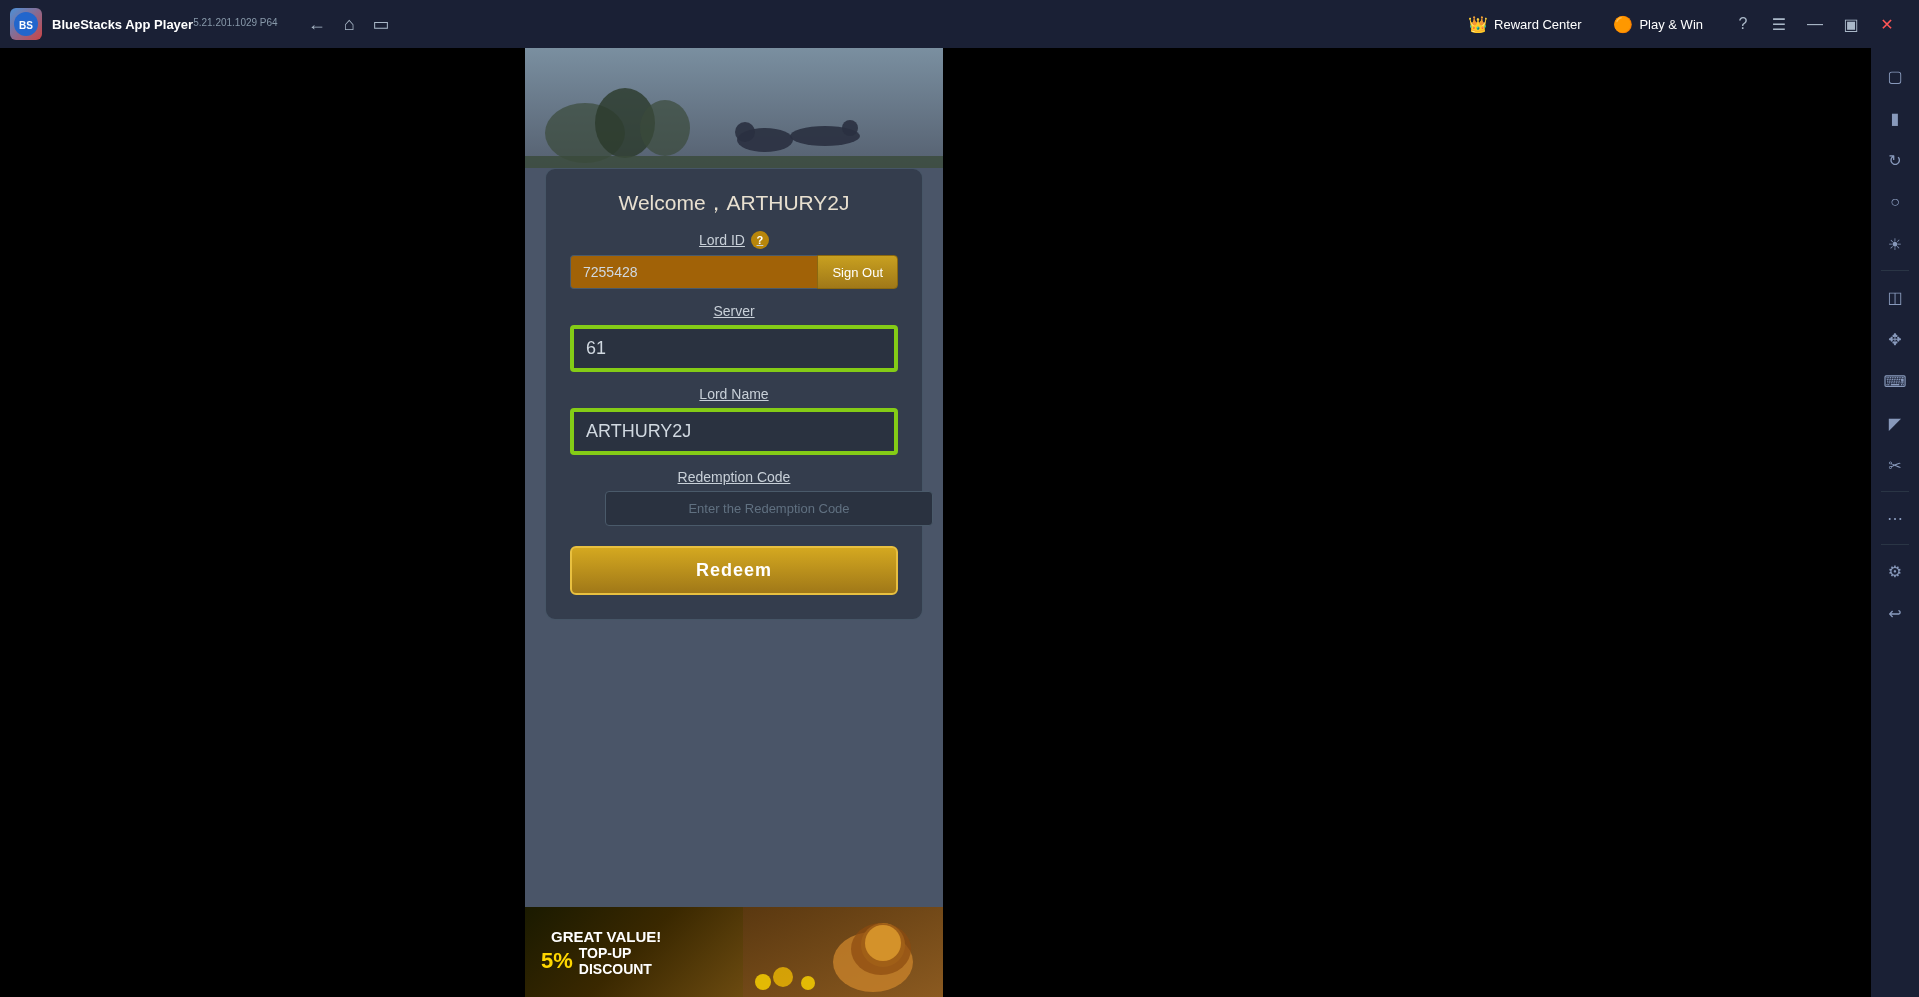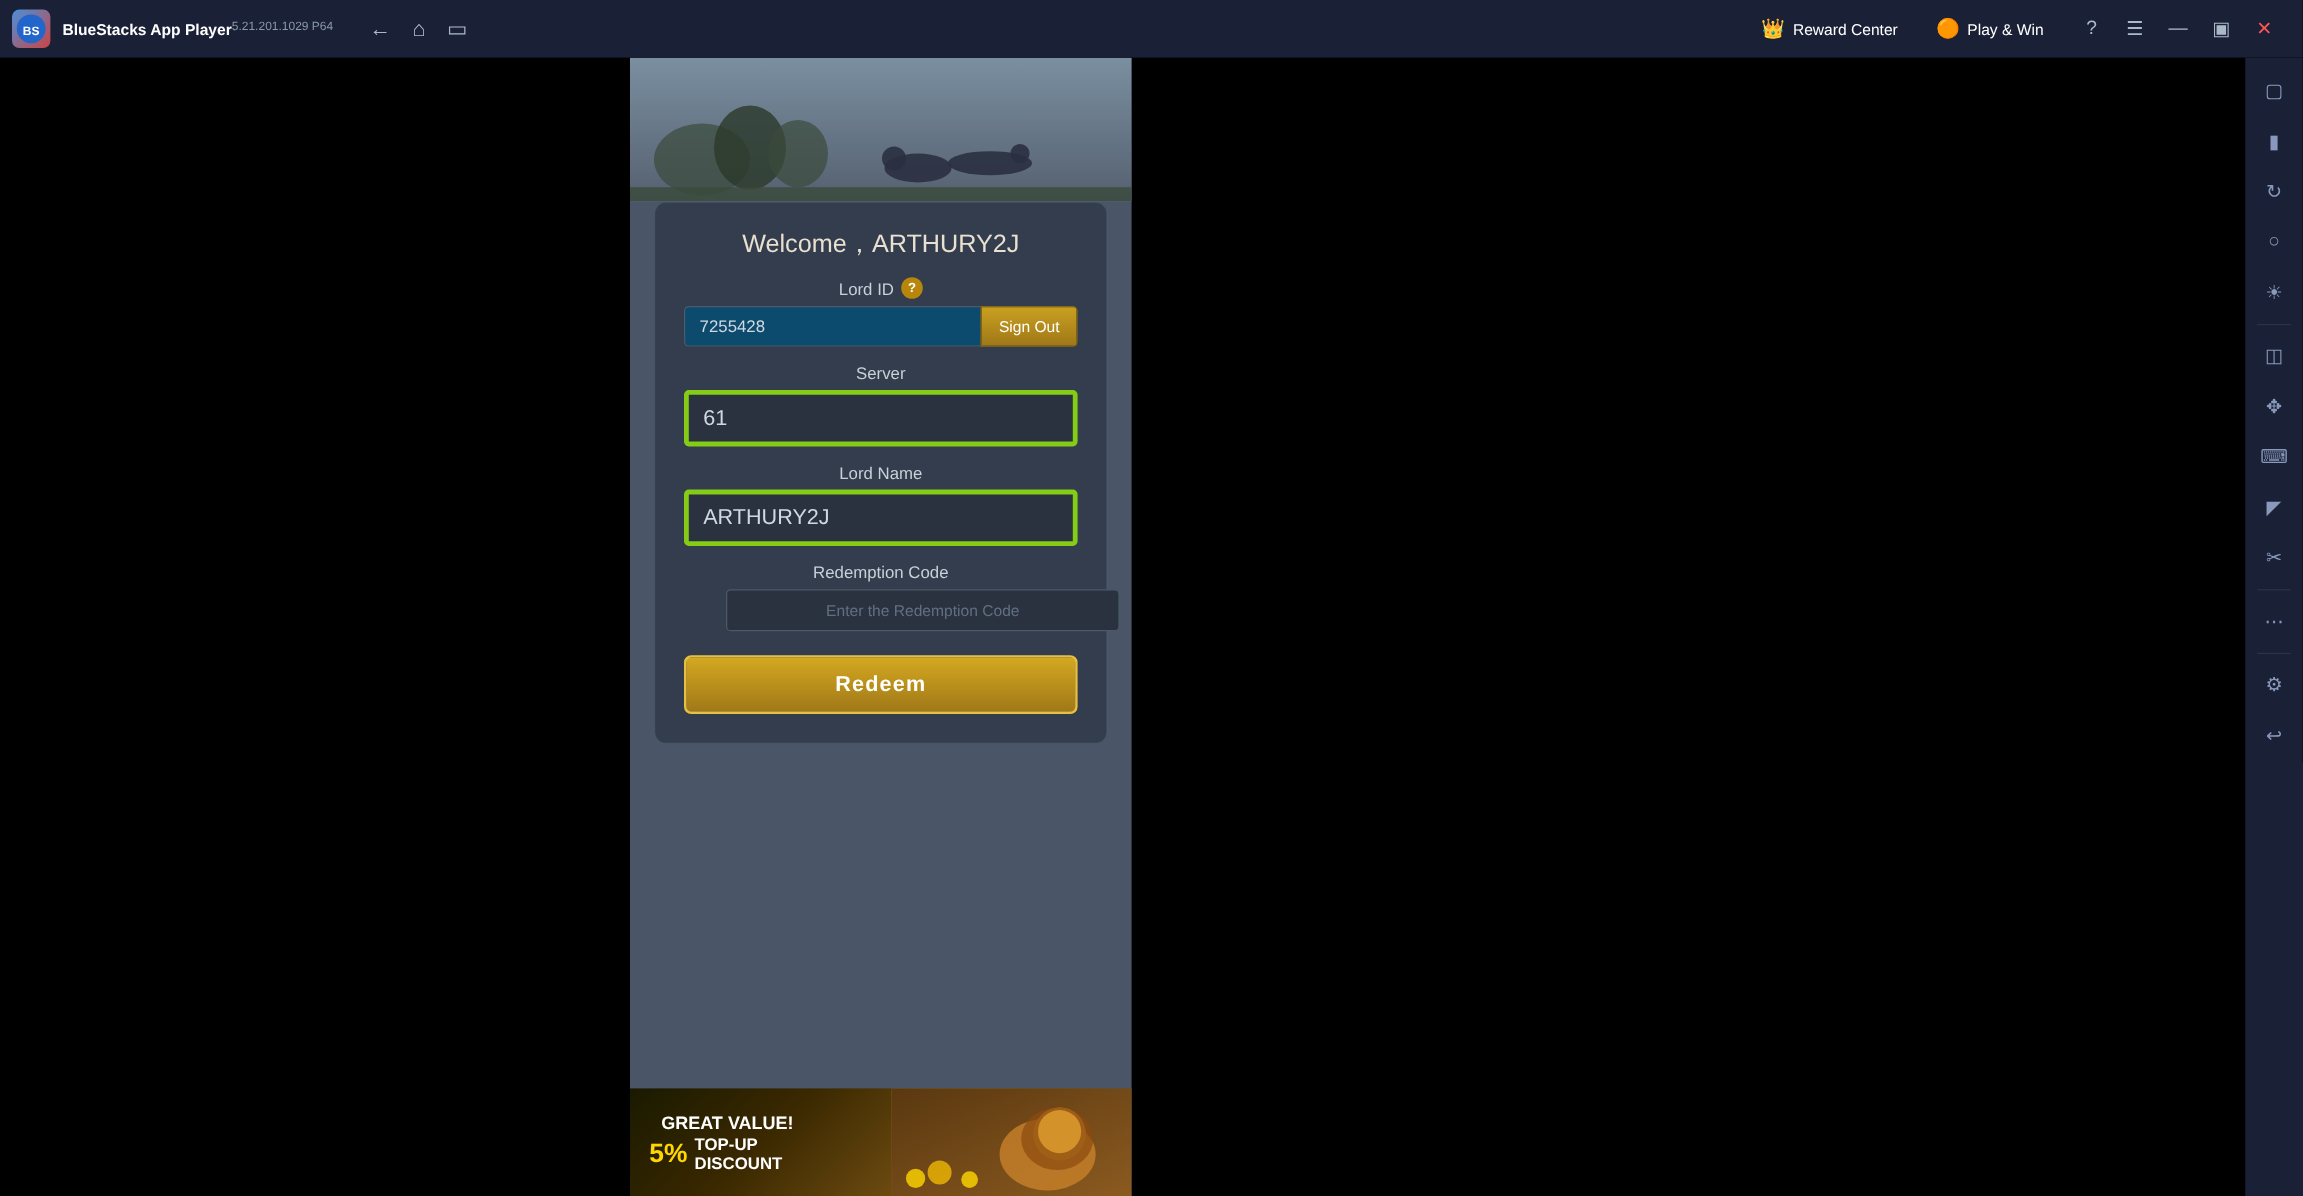--- a/index.html
+++ b/index.html
@@ -165,23 +165,24 @@
       margin-bottom: 14px;
       font-weight: 500;
     }
 
     .field-label {
       color: #c8d0d8;
       font-size: 14px;
       text-align: center;
       margin-bottom: 6px;
       display: flex;
-      align-items: flex-end;
+      align-items: center;
       justify-content: center;
       gap: 6px;
+      text-decoration: underline;
     }
     .help-icon {
       width: 18px;
       height: 18px;
       background: #b8860b;
       border-radius: 50%;
       display: inline-flex;
       align-items: center;
       justify-content: center;
       color: #fff;
@@ -190,21 +191,21 @@
       cursor: pointer;
     }
 
     .lord-id-row {
       display: flex;
       gap: 0;
       margin-bottom: 14px;
     }
     .lord-id-input {
       flex: 1;
-      background: #0c4a6e;
+      background: #a16207;
       border: 1px solid #4a5a6a;
       border-right: none;
       border-radius: 4px 0 0 4px;
       color: #d0d8e0;
       font-size: 14px;
       padding: 8px 12px;
       outline: none;
     }
     .sign-out-btn {
       background: linear-gradient(180deg, #c8a020 0%, #a07818 100%);

